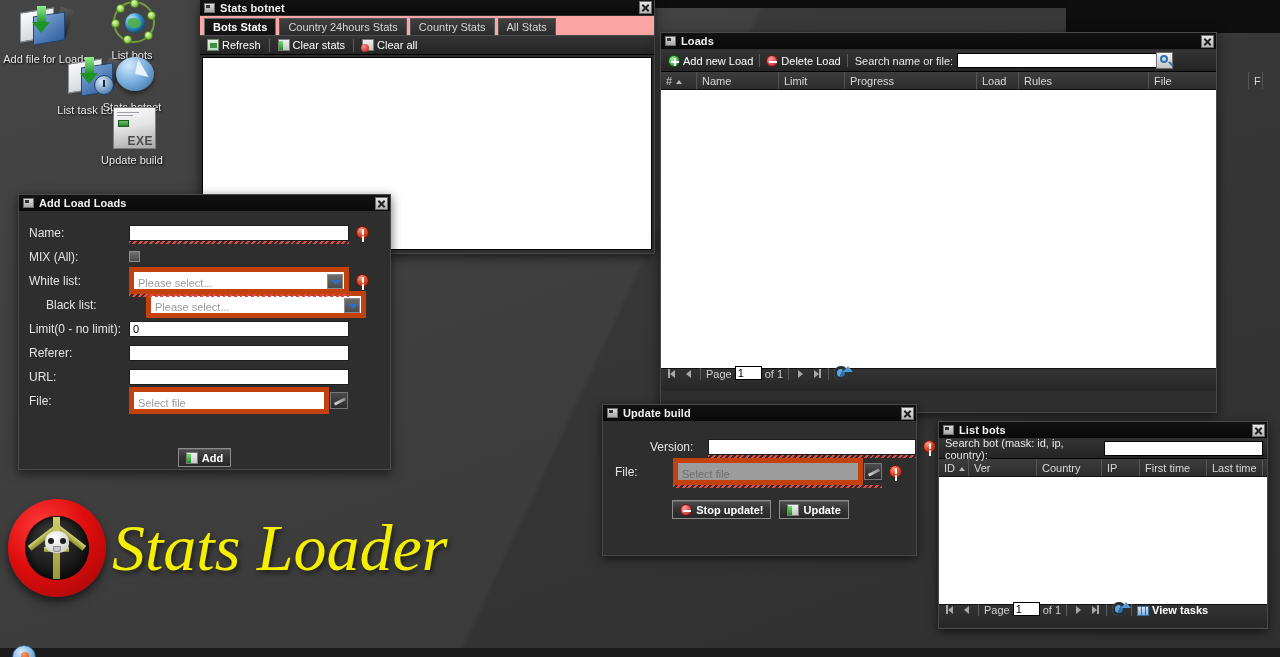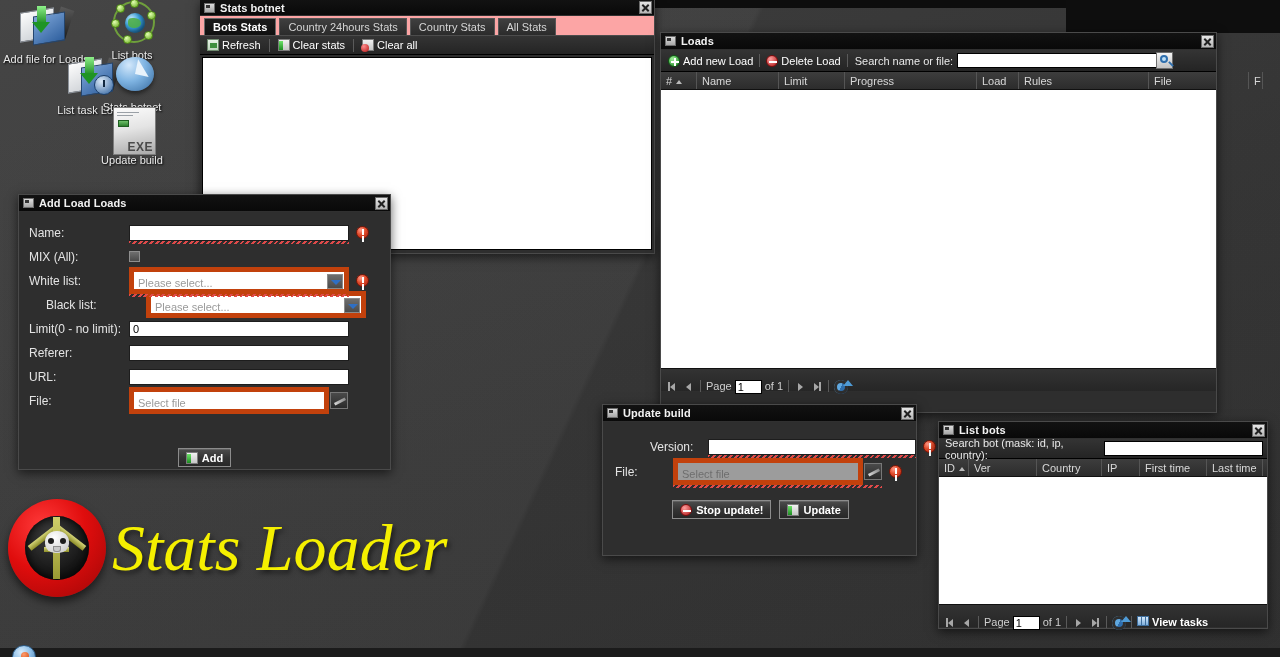--- a/index.html
+++ b/index.html
@@ -65,21 +65,21 @@
   
   .ic-pie { position: absolute; left: 12px; top: 1px; width: 40px; height: 42px; }
   .ic-pie .disc { position: absolute; left: 0; top: 4px; width: 38px; height: 34px;
       border-radius: 50%; background: radial-gradient(circle at 34% 24%, #d3e8fb 0%, #7fb4e2 45%, #35699e 100%);
       box-shadow: 0 3px 4px rgba(0,0,0,.45); }
   .ic-pie .slice { position: absolute; left: 19px; top: 6px; width: 0; height: 0;
       border-left: 0 solid transparent; border-right: 14px solid transparent;
       border-bottom: 15px solid #e9f3fb; transform: rotate(12deg); transform-origin: 0 100%; }
 
   
-  .ic-exe { position: absolute; left: 9px; top: 2px; width: 43px; height: 48px;
+  .ic-exe { position: absolute; left: 9px; top: 2px; width: 43px; height: 42px;
       background: linear-gradient(170deg,#fbfbfb 0%,#e4e4e4 45%,#a9a9a9 100%);
       border: 1px solid #7d7d7d; }
   .ic-exe .ln { position:absolute; left:3px; width:22px; height:1px; background:#9aa0a6; }
   .ic-exe .l1 { top:4px; } .ic-exe .l2 { top:7px; width:16px; }
   .ic-exe .chip { position:absolute; left:4px; top:12px; width:11px; height:7px;
       background:linear-gradient(180deg,#6fc06a,#2c7f2d); border:1px solid #1e5d20; }
   .ic-exe .txt { position:absolute; right:2px; bottom:0px; font-size:12px; font-weight:bold;
       color:#4b4b4b; letter-spacing:.5px; font-family:"Liberation Sans", sans-serif; }
 
   
@@ -135,21 +135,21 @@
   .grid-head { display: flex; height: 18px; background: linear-gradient(180deg,#3d3d3d,#2c2c2c);
                border-bottom: 1px solid #111; }
   .gh { color: #d8d8d8; font-size: 11px; line-height: 18px; padding-left: 5px;
         border-right: 1px solid #555; overflow: hidden; white-space: nowrap; flex: 0 0 auto; }
   .gh .sortarr { display:inline-block; width:0;height:0; margin-left:4px;
         border-left:3px solid transparent;border-right:3px solid transparent;
         border-bottom:4px solid #b9b9b9; vertical-align: middle; }
   .grid-body { background: #ffffff; }
 
   .pagerbar { height: 21px; background: linear-gradient(180deg,#333,#262626);
-              border-top: 1px solid #111; display: flex; align-items: flex-start;
+              border-top: 1px solid #111; display: flex; align-items: flex-end;
               padding: 11px 5px; gap: 3px; color: #cfcfcf; font-size: 11px; }
   .pg-btn { width: 13px; height: 13px; position: relative; cursor: pointer; opacity: .85; }
   .pg-btn i { position: absolute; top: 3px; width:0;height:0;
               border-top: 4px solid transparent; border-bottom: 4px solid transparent; }
   .pg-first i, .pg-prev i { left: 4px; border-right: 5px solid #bdbdbd; }
   .pg-last i, .pg-next i  { left: 4px; border-left: 5px solid #bdbdbd; }
   .pg-first:before, .pg-last:before { content:''; position:absolute; top:2px; width:2px;height:9px;
               background:#bdbdbd; }
   .pg-first:before { left: 2px; } .pg-last:before { right: 2px; }
   .pgsep { width:1px; height:12px; background:#5a5a5a; margin: 0 2px; }

